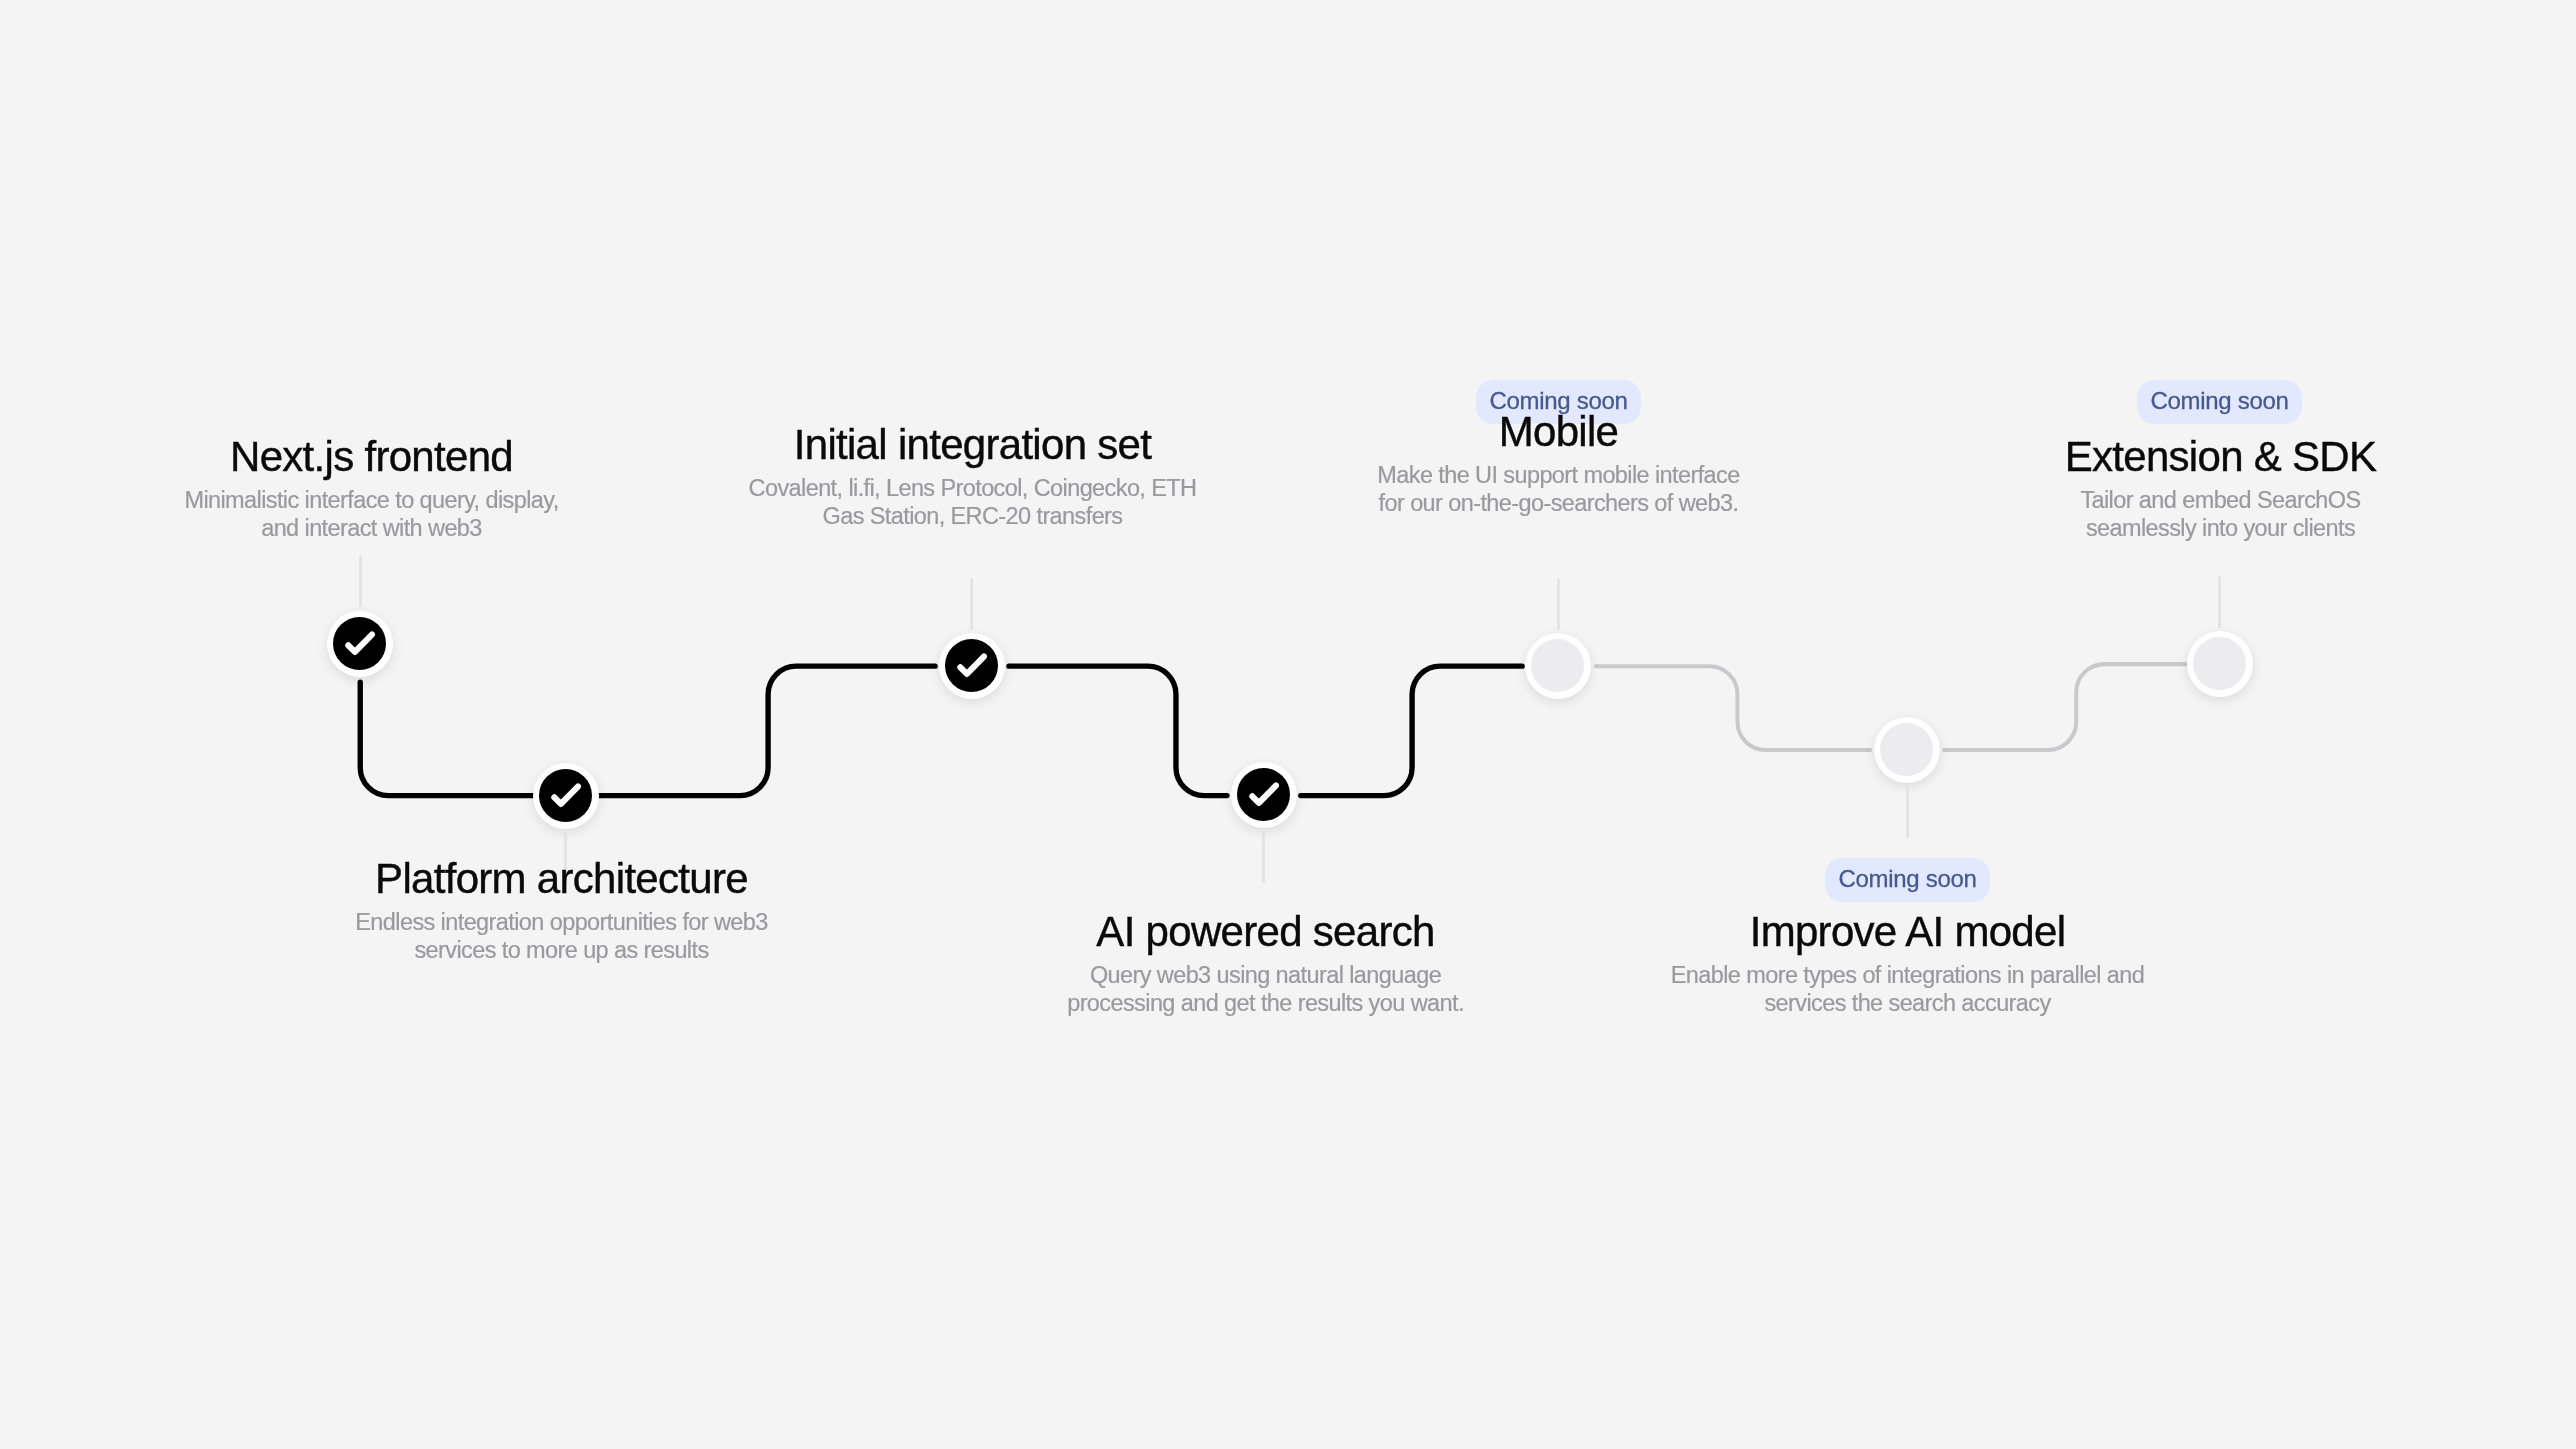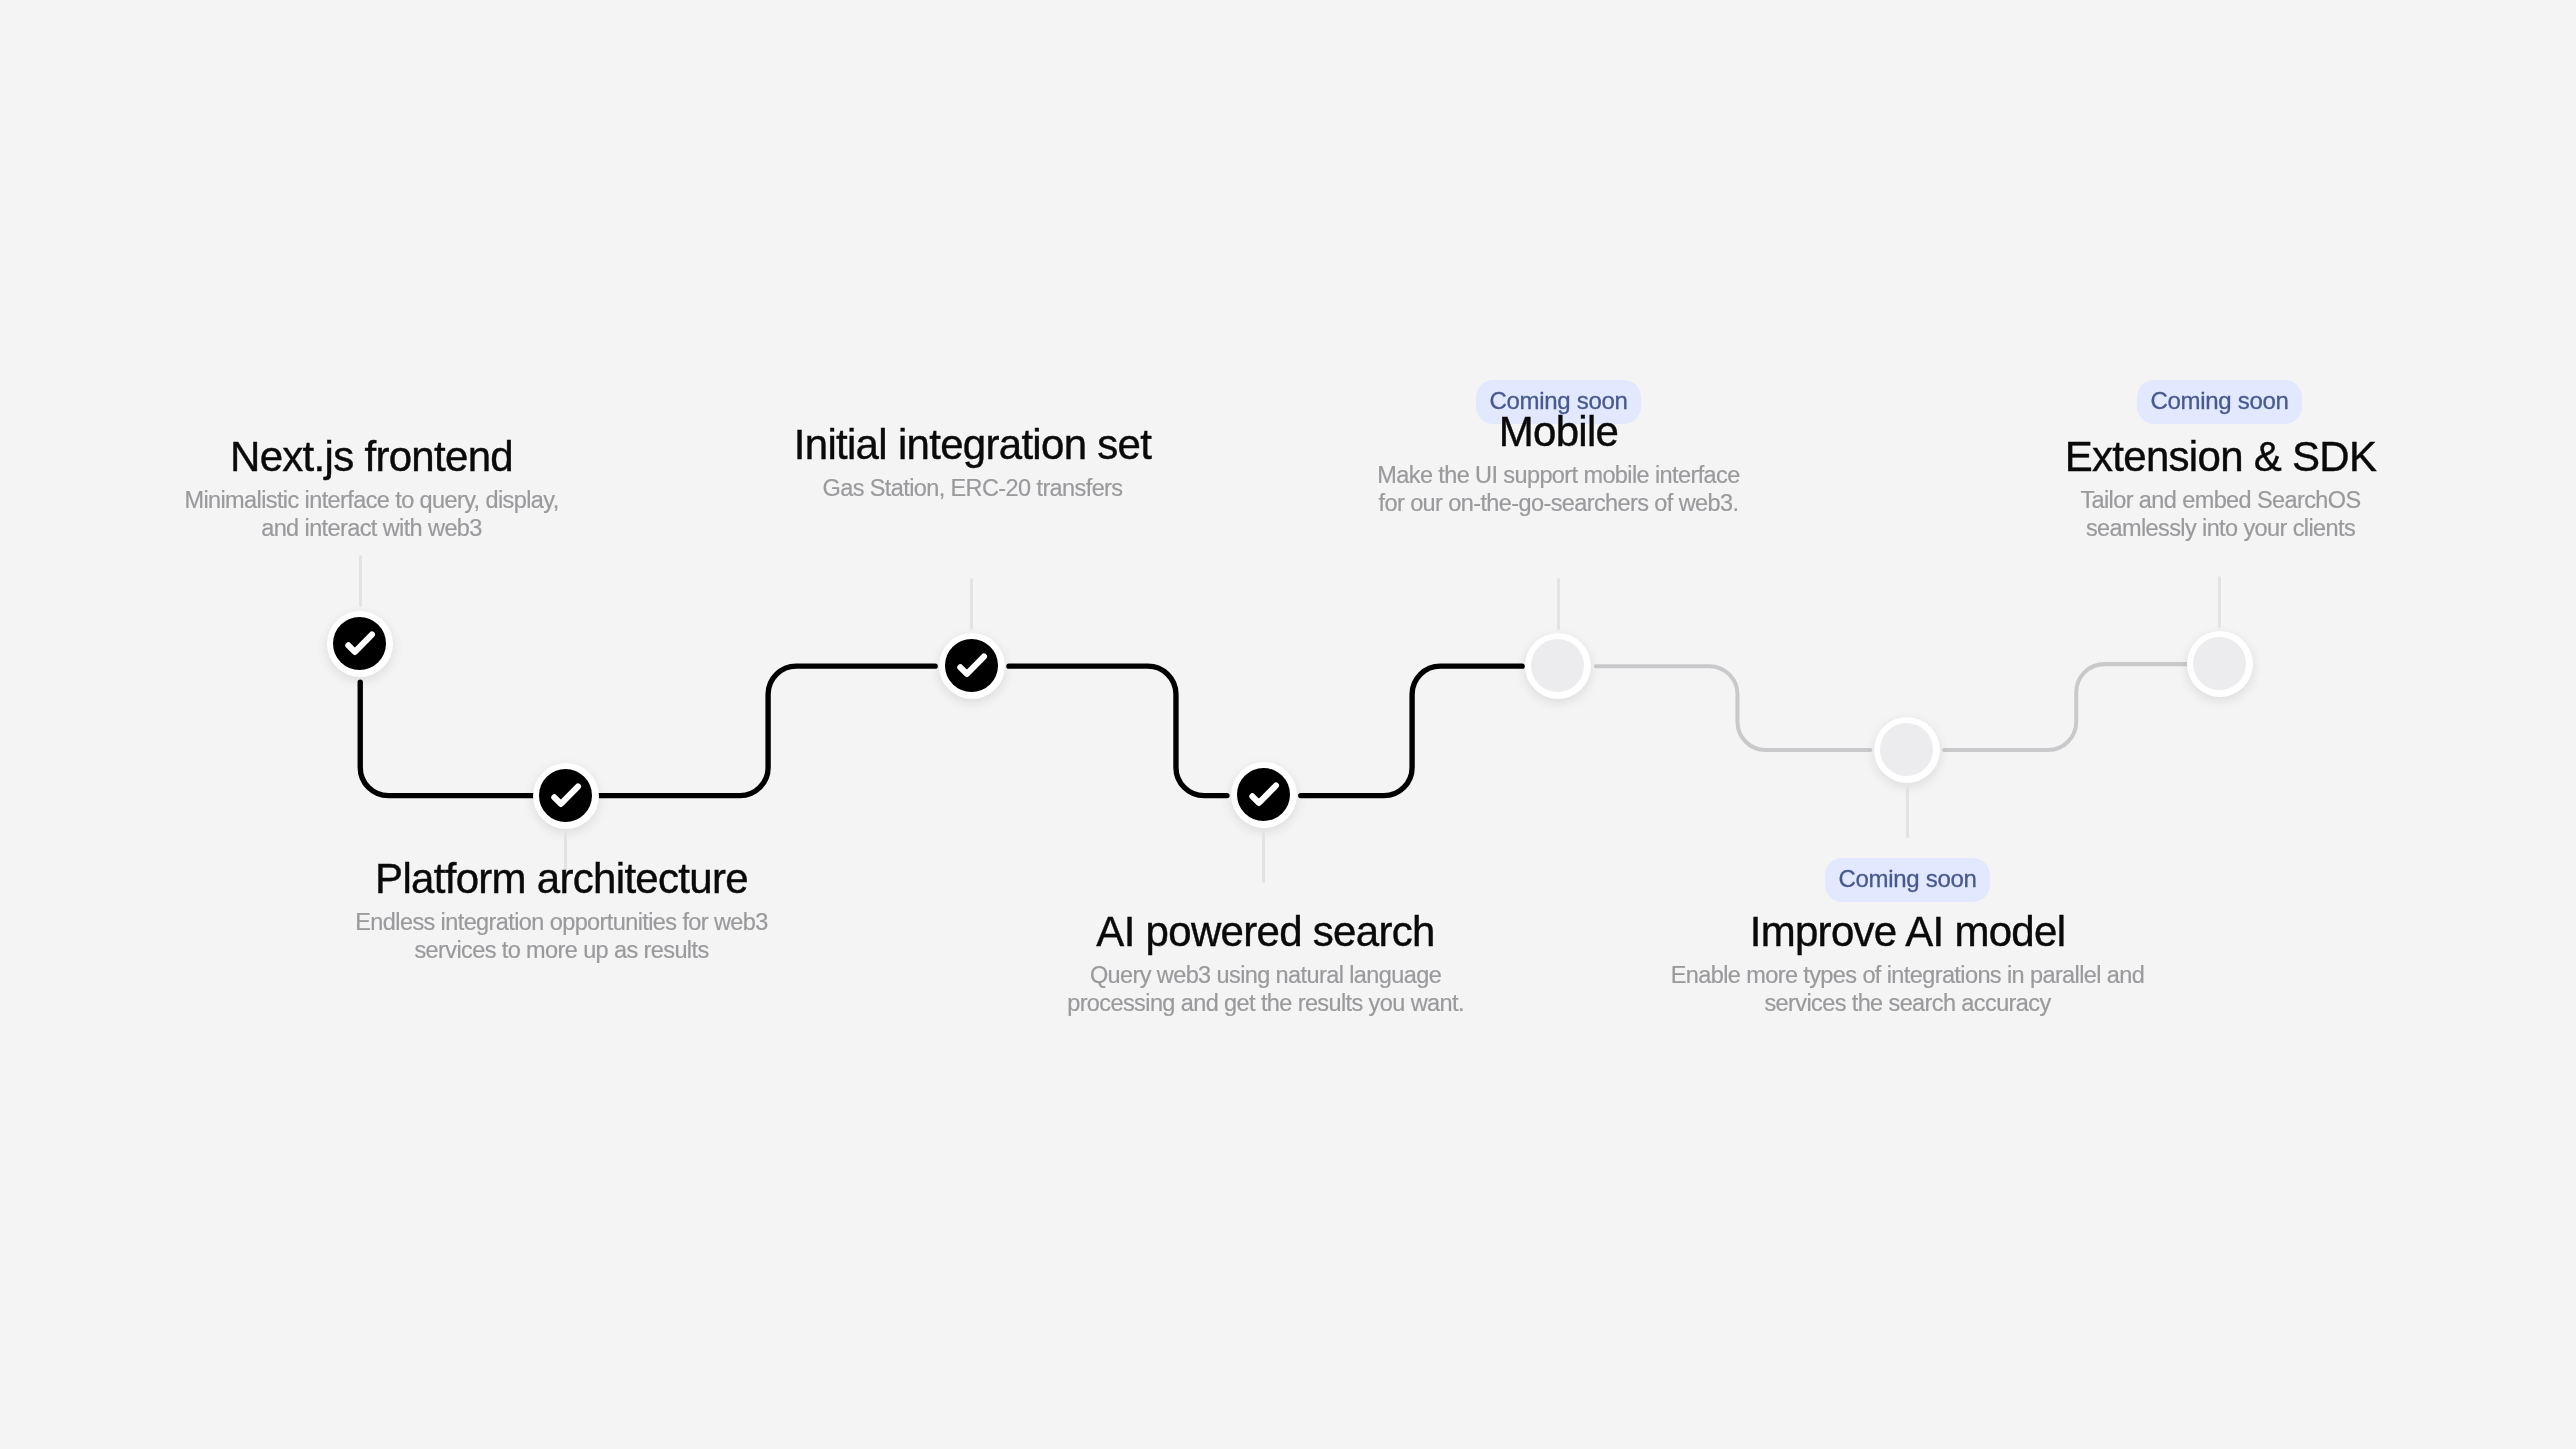--- a/index.html
+++ b/index.html
@@ -82,20 +82,21 @@
     <span class="core" style="top: 6.2px; left: 6.2px; height: 53px; width: 53px;">
       <svg class="check" viewBox="0 0 79.4 79.4">
           <path class="ck" d="M23.0 42.5 L32.8 52.3 L58.3 26.3"></path>
         </svg>
     </span>
   </div>
   <div class="stem" style="left: 970px; width: 3.4px; height: 52px; top: 578px;"></div>
   <div class="milestone" style="left: 570px; width: 805px; top: 424px;">
     <div class="mtitle">Initial integration set</div>
     <div class="mdesc">
+      <div>Covalent, li.fi, Lens Protocol, Coingecko, ETH</div>
       <div>Gas Station, ERC-20 transfers</div>
     </div>
   </div>
 
   <div class="node done" style="left: 1231px; top: 762px; height: 66px; width: 66px;">
     <span class="ring"></span>
     <span class="core" style="top: 6.2px; left: 6.2px; height: 53px; width: 53px;">
       <svg class="check" viewBox="0 0 79.4 79.4">
           <path class="ck" d="M23.0 42.5 L32.8 52.3 L58.3 26.3"></path>
         </svg>

